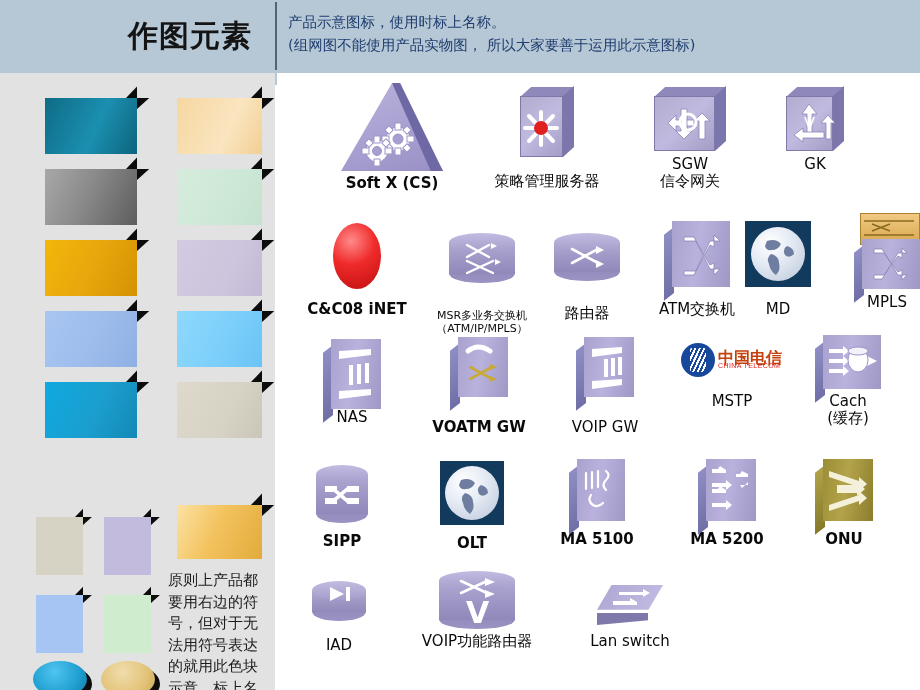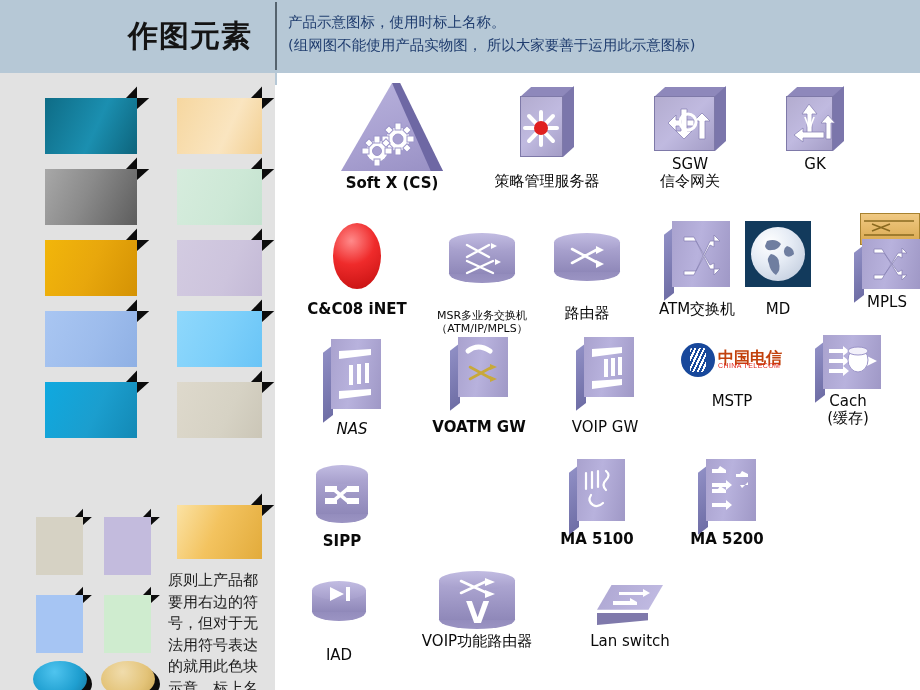--- a/index.html
+++ b/index.html
@@ -489,21 +489,21 @@
         <svg width="58" height="70" style="position:absolute;left:0;top:0;">
           <g fill="#ffffff">
             <polygon points="16,12 48,10 48,16 16,20"></polygon>
             <polygon points="16,52 48,50 48,56 16,60"></polygon>
             <rect x="26" y="26" width="4" height="20"></rect>
             <rect x="34" y="25" width="4" height="20"></rect>
             <rect x="42" y="24" width="4" height="20"></rect>
           </g>
         </svg>
       </div>
-      <div class="cap" style="margin-top:12px;font-style:italic;">NAS</div>
+      <div class="cap" style="margin-top:0;">NAS</div>
     </div>
 
     <div class="item" style="left:132px;top:264px;width:140px;text-align:center;">
       <div class="glyph plate" style="width:58px;height:60px;">
         <div class="pl-edge"></div>
         <div class="pl-face"></div>
         <svg width="58" height="60" style="position:absolute;left:0;top:0;">
           <path d="M18 14 q10 -8 22 0" stroke="#ffffff" stroke-width="5" fill="none" stroke-linecap="round"></path>
           <g stroke="#c8a93a" stroke-width="2.6" fill="none" stroke-linecap="round">
             <path d="M20 30 L42 42 M42 30 L20 42"></path>
@@ -574,20 +574,33 @@
             <rect x="9" y="33" width="12" height="6"></rect>
               <rect x="31" y="33" width="12" height="6"></rect>
             <polygon points="20,24 33,35 31,38 18,27"></polygon>
             <polygon points="20,36 33,25 31,22 18,33"></polygon>
           </g>
         </svg>
       </div>
       <div class="cap bold" style="margin-top:10px;">SIPP</div>
     </div>
 
+    <div class="item" style="left:140px;top:388px;width:110px;">
+      <div class="glyph globe-sq" style="width:64px;height:64px;">
+        <div class="gl" style="left:5px;top:5px;width:54px;height:54px;"></div>
+        <svg width="64" height="64" style="position:absolute;left:0;top:0;">
+          <g fill="#6f7ea0">
+            <path d="M21 19 q9 -3 14 3 q-3 6 -9 6 q-6 1 -7 -4 z"></path>
+            <path d="M25 32 q8 2 8 9 q2 7 -3 12 q-6 -4 -7 -11 q-3 -6 2 -10 z"></path>
+            <path d="M41 24 q7 2 7 8 q-5 5 -9 1 q-3 -6 2 -9 z"></path>
+          </g>
+        </svg>
+      </div>
+      <div class="cap bold" style="margin-top:10px;">OLT</div>
+    </div>
 
     <div class="item" style="left:260px;top:386px;width:120px;">
       <div class="glyph plate" style="width:56px;height:62px;">
         <div class="pl-edge"></div>
         <div class="pl-face"></div>
         <svg width="56" height="62" style="position:absolute;left:0;top:0;">
           <g fill="#ffffff" stroke="#ffffff" stroke-width="2.2" stroke-linecap="round">
             <line x1="17" y1="14" x2="17" y2="30"></line>
             <line x1="23" y1="13" x2="23" y2="29"></line>
             <line x1="29" y1="12" x2="29" y2="28"></line>
@@ -610,34 +623,48 @@
             <polygon points="14,34 28,34 28,31 22,27 20,30 14,30"></polygon>
             <polygon points="14,44 28,44 28,41 34,46 28,51 28,48 14,48"></polygon>
             <polygon points="38,18 50,18 50,15 44,12 42,15 38,15"></polygon>
             <polygon points="38,26 50,26 50,23 44,29 42,26"></polygon>
           </g>
         </svg>
       </div>
       <div class="cap bold" style="margin-top:10px;">MA 5200</div>
     </div>
 
+    <div class="item" style="left:512px;top:386px;width:110px;">
+      <div class="glyph plate" style="width:58px;height:62px;">
+        <div class="pl-edge" style="background:linear-gradient(#b0a24a,#867a2a);"></div>
+        <div class="pl-face" style="background:linear-gradient(100deg,#9b8d36 0%,#b3a44a 45%,#8b7d2d 100%);"></div>
+        <svg width="58" height="62" style="position:absolute;left:0;top:0;">
+          <g fill="#f4f0da">
+            <polygon points="14,12 44,22 44,18 52,25 44,32 44,28 14,18"></polygon>
+            <polygon points="14,52 44,42 44,46 52,39 44,32 44,36 14,46"></polygon>
+            <polygon points="22,26 42,26 42,23 50,30 42,37 42,34 22,34"></polygon>
+          </g>
+        </svg>
+      </div>
+      <div class="cap bold" style="margin-top:10px;">ONU</div>
+    </div>
 
     <div class="item" style="left:12px;top:508px;width:100px;">
       <div class="glyph cyl" style="width:54px;height:40px;">
         <div class="cy-bot"></div>
         <div class="cy-body"></div>
         <div class="cy-top"></div>
         <svg width="54" height="40" style="position:absolute;left:0;top:0;">
           <g fill="#ffffff">
             <polygon points="18,6 32,13 18,20"></polygon>
             <rect x="34" y="6" width="4" height="14"></rect>
           </g>
         </svg>
       </div>
-      <div class="cap" style="margin-top:26px;">IAD</div>
+      <div class="cap" style="margin-top:16px;">IAD</div>
     </div>
 
     <div class="item" style="left:110px;top:498px;width:180px;">
       <div class="glyph cyl" style="width:76px;height:58px;">
         <div class="cy-bot"></div>
         <div class="cy-body"></div>
         <div class="cy-top"></div>
         <svg width="76" height="58" style="position:absolute;left:0;top:0;">
           <g stroke="#ffffff" stroke-width="2.6" fill="none" stroke-linecap="round">
             <path d="M22 10 L48 22 M48 10 L22 22"></path>

